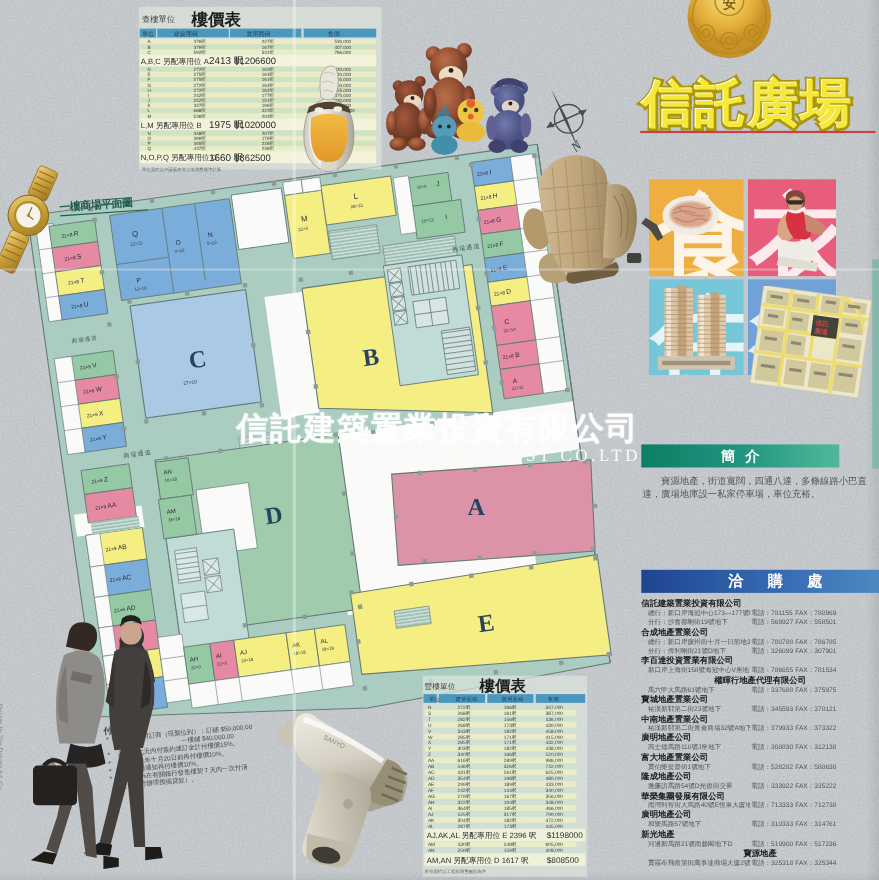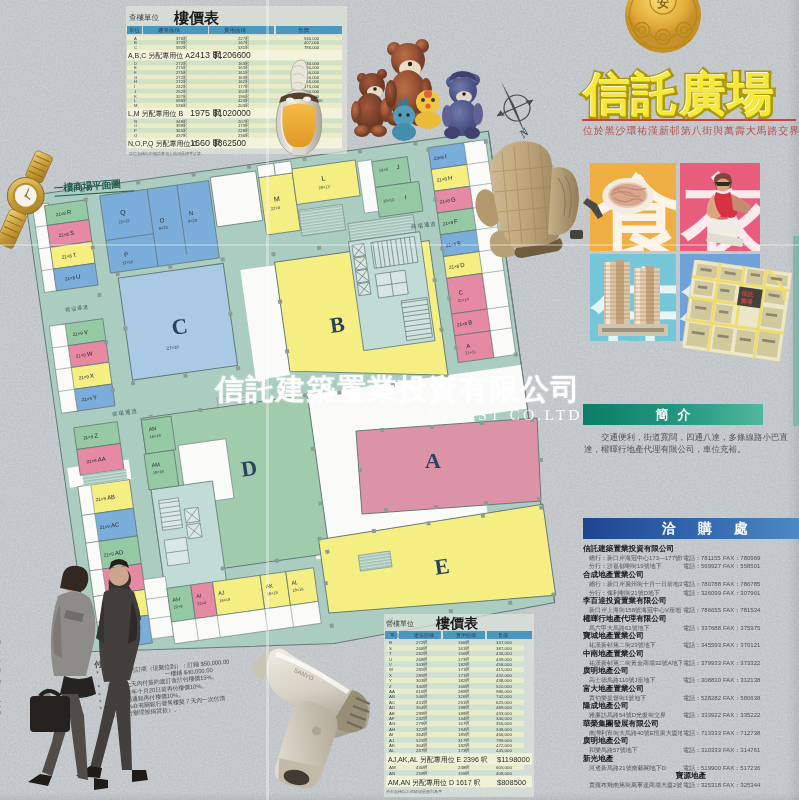--- a/index.html
+++ b/index.html
@@ -659,21 +659,20 @@
 </g>
 <circle cx="41" cy="1" r="13" fill="none" stroke="#b5830d" stroke-width="1.3"></circle>
 <text x="41" y="7" font-size="12" text-anchor="middle" fill="#7c5a06" font-weight="bold">安</text>
 </svg>
 
 <div class="abs" style="left:584px;top:64px;width:210px;height:54px;font-weight:bold;font-size:46px;letter-spacing:2px;color:#a89200;-webkit-text-stroke:5px #a89200;white-space:nowrap;">信託廣場</div>
 <div class="abs" style="left:584px;top:64px;width:210px;height:54px;font-weight:bold;font-size:46px;letter-spacing:2px;color:#f6e82e;text-shadow:-1px -1px 0 #fffbe0;white-space:nowrap;">信託廣場</div>
 
 <div class="abs" style="left:582px;top:119px;width:214px;height:2px;background:#c23b3b;"></div>
 
-<div class="abs" style="left:583px;top:124px;width:216px;font-size:10px;letter-spacing:0.85px;color:#b54444;white-space:nowrap;">位於黑沙環祐漢新邨第八街與萬壽大馬路交界</div>
 
 <div class="abs" style="left:590px;top:163px;width:86px;height:88px;background:#f0ab38;overflow:hidden;">
 <div class="abs" style="left:5px;top:-7px;font-size:92px;color:rgba(255,255,255,0.88);font-weight:bold;">食</div>
 <svg class="abs" style="left:11px;top:13px" width="54" height="40" viewBox="0 0 56 42">
 <ellipse cx="28" cy="21" rx="27" ry="19" fill="#f2ede3"></ellipse>
 <ellipse cx="28" cy="20" rx="21" ry="13.5" fill="#e8c8ae"></ellipse>
 <ellipse cx="28" cy="20" rx="19" ry="11.5" fill="#d8a288"></ellipse>
 <path d="M12 16 q8 -6 17 -3 q10 3 18 0 M13 23 q10 6 16 3 q8 -4 15 0 M15 13 q12 10 26 8 M11 19 q11 -5 22 0" stroke="#c08468" stroke-width="1.3" fill="none"></path>
 </svg>
     </div>
@@ -758,35 +757,35 @@
           <rect x="92" y="80" width="14" height="3"></rect>
 </g>
 </g>
     </svg>
 
 <div class="abs" style="left:793px;top:236px;width:6px;height:190px;background:#7fb4a8;"></div>
 
 <div class="abs" style="left:583px;top:404px;width:180px;height:21px;background:linear-gradient(90deg,#00795e,#16917a,#49b598);color:#fff;font-size:13px;font-weight:bold;text-align:center;line-height:21px;letter-spacing:9px;text-indent:9px;">簡介</div>
 
 <div class="abs" style="left:584px;top:431px;width:214px;font-size:8.5px;line-height:12.2px;color:#4c4c4c;">
-<div style="text-indent:17px;">交通便利，街道寬闊，四通八達，多條線路小巴直達，權暉行地產代理有限公司，車位充裕。</div>
+<div style="text-indent:17px;">寶源地產，街道寬闊，四通八達，多條線路小巴直達，廣場地庫設一私家停車場，車位充裕。</div>
 </div>
 
 <div class="abs" style="left:583px;top:518px;width:244px;height:21px;background:linear-gradient(90deg,#153c8c,#2b63ae,#4e8ec6);color:#fff;font-size:14px;font-weight:bold;text-align:center;line-height:21px;letter-spacing:9px;text-indent:9px;">洽 購 處</div>
 
 <div class="abs" style="left:583px;top:545px;width:216px;">
 <div style="font-size:7.6px;font-weight:bold;color:#111;line-height:8.8px;white-space:nowrap;">信託建築置業投資有限公司</div>
 <div style="position:relative;font-size:6px;color:#4a4a4a;line-height:8.7px;height:8.7px;white-space:nowrap;"><span style="display:inline-block;width:99px;overflow:hidden;vertical-align:top;">　總行：新口岸海冠中心173—177號P、Q座地下</span><span style="position:absolute;left:100px;">電話：781155</span><span style="position:absolute;left:140px;">FAX：780969</span></div>
 <div style="position:relative;font-size:6px;color:#4a4a4a;line-height:8.7px;height:8.7px;white-space:nowrap;"><span style="display:inline-block;width:99px;overflow:hidden;vertical-align:top;">　分行：沙嘉都喇街19號地下</span><span style="position:absolute;left:100px;">電話：569927</span><span style="position:absolute;left:140px;">FAX：558501</span></div>
 <div style="font-size:7.6px;font-weight:bold;color:#111;line-height:8.8px;white-space:nowrap;">合成地產置業公司</div>
 <div style="position:relative;font-size:6px;color:#4a4a4a;line-height:8.7px;height:8.7px;white-space:nowrap;"><span style="display:inline-block;width:99px;overflow:hidden;vertical-align:top;">　總行：新口岸廣州街十月一日前地35號地下</span><span style="position:absolute;left:100px;">電話：780788</span><span style="position:absolute;left:140px;">FAX：786785</span></div>
 <div style="position:relative;font-size:6px;color:#4a4a4a;line-height:8.7px;height:8.7px;white-space:nowrap;"><span style="display:inline-block;width:99px;overflow:hidden;vertical-align:top;">　分行：俾利喇街21號D地下</span><span style="position:absolute;left:100px;">電話：326099</span><span style="position:absolute;left:140px;">FAX：307901</span></div>
 <div style="font-size:7.6px;font-weight:bold;color:#111;line-height:8.8px;white-space:nowrap;">李百達投資置業有限公司</div>
 <div style="position:relative;font-size:6px;color:#4a4a4a;line-height:8.7px;height:8.7px;white-space:nowrap;"><span style="display:inline-block;width:99px;overflow:hidden;vertical-align:top;">　新口岸上海街158號海冠中心V座地下</span><span style="position:absolute;left:100px;">電話：786655</span><span style="position:absolute;left:140px;">FAX：781534</span></div>
-<div style="font-size:7.6px;font-weight:bold;color:#111;line-height:8.8px;white-space:nowrap;">權暉行地產代理有限公司</div>
+<div style="font-size:7.6px;font-weight:bold;color:#111;line-height:8.8px;white-space:nowrap;text-align:center;">權暉行地產代理有限公司</div>
 <div style="position:relative;font-size:6px;color:#4a4a4a;line-height:8.7px;height:8.7px;white-space:nowrap;"><span style="display:inline-block;width:99px;overflow:hidden;vertical-align:top;">　馬六甲大馬路61號地下</span><span style="position:absolute;left:100px;">電話：337688</span><span style="position:absolute;left:140px;">FAX：375975</span></div>
 <div style="font-size:7.6px;font-weight:bold;color:#111;line-height:8.8px;white-space:nowrap;">寶城地產置業公司</div>
 <div style="position:relative;font-size:6px;color:#4a4a4a;line-height:8.7px;height:8.7px;white-space:nowrap;"><span style="display:inline-block;width:99px;overflow:hidden;vertical-align:top;">　祐漢新邨第二街23號地下</span><span style="position:absolute;left:100px;">電話：345593</span><span style="position:absolute;left:140px;">FAX：370121</span></div>
 <div style="font-size:7.6px;font-weight:bold;color:#111;line-height:8.8px;white-space:nowrap;">中南地產置業公司</div>
 <div style="position:relative;font-size:6px;color:#4a4a4a;line-height:8.7px;height:8.7px;white-space:nowrap;"><span style="display:inline-block;width:99px;overflow:hidden;vertical-align:top;">　祐漢新邨第二街黃金商場32號A地下</span><span style="position:absolute;left:100px;">電話：379933</span><span style="position:absolute;left:140px;">FAX：373322</span></div>
 <div style="font-size:7.6px;font-weight:bold;color:#111;line-height:8.8px;white-space:nowrap;">廣明地產公司</div>
 <div style="position:relative;font-size:6px;color:#4a4a4a;line-height:8.7px;height:8.7px;white-space:nowrap;"><span style="display:inline-block;width:99px;overflow:hidden;vertical-align:top;">　高士德馬路110號J座地下</span><span style="position:absolute;left:100px;">電話：308830</span><span style="position:absolute;left:140px;">FAX：312138</span></div>
 <div style="font-size:7.6px;font-weight:bold;color:#111;line-height:8.8px;white-space:nowrap;">富大地產置業公司</div>
 <div style="position:relative;font-size:6px;color:#4a4a4a;line-height:8.7px;height:8.7px;white-space:nowrap;"><span style="display:inline-block;width:99px;overflow:hidden;vertical-align:top;">　賈伯樂提督街1號地下</span><span style="position:absolute;left:100px;">電話：528282</span><span style="position:absolute;left:140px;">FAX：580638</span></div>
 <div style="font-size:7.6px;font-weight:bold;color:#111;line-height:8.8px;white-space:nowrap;">隆成地產公司</div>

